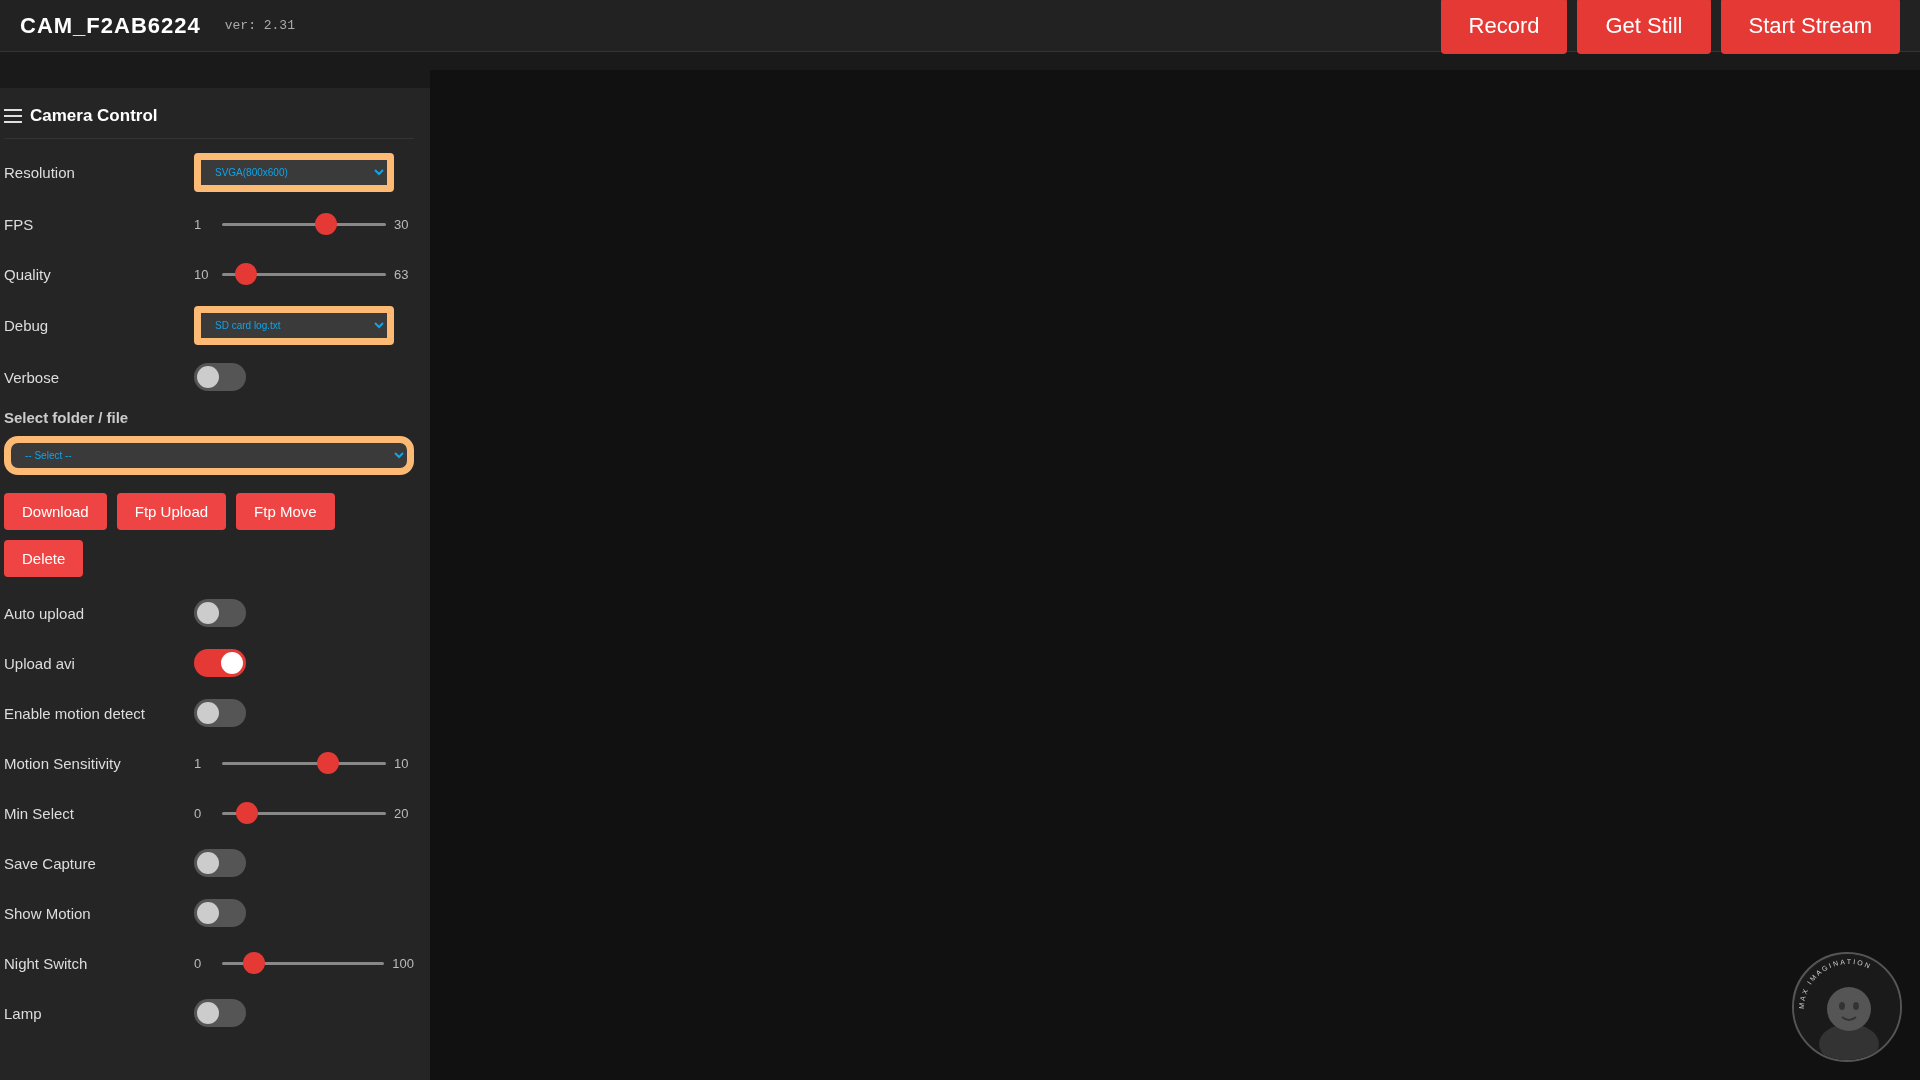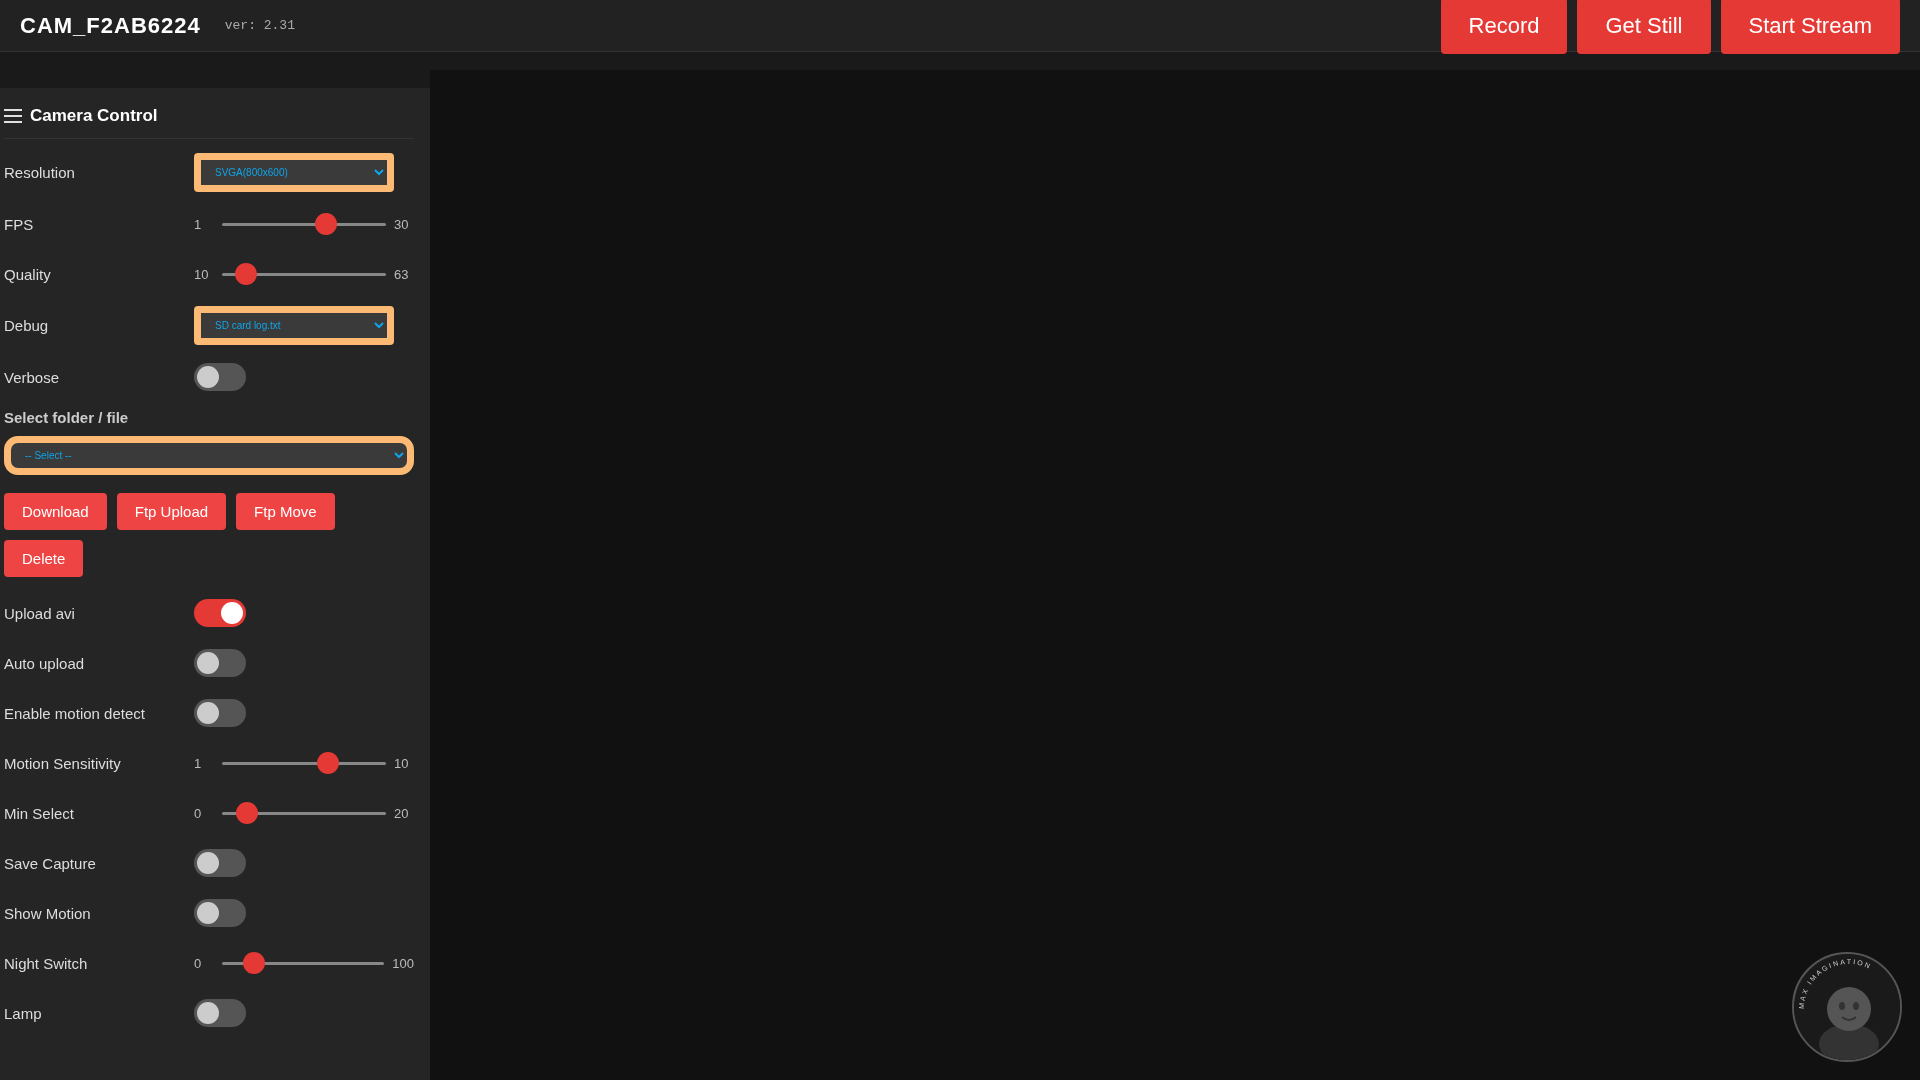--- a/index.html
+++ b/index.html
@@ -326,34 +326,34 @@
   </div>
 
   <div class="button-row">
     <button class="btn-action">Download</button>
     <button class="btn-action">Ftp Upload</button>
     <button class="btn-action">Ftp Move</button>
     <button class="btn-action">Delete</button>
   </div>
 
   <div class="control-row">
+    <div class="control-label">Auto upload</div>
+    <div class="control-value">
+      <label class="toggle">
+        <input type="checkbox" style="">
+        <span class="toggle-slider"></span>
+      </label>
+    </div>
+  </div>
+
+  <div class="control-row">
     <div class="control-label">Upload avi</div>
     <div class="control-value">
       <label class="toggle">
         <input type="checkbox" checked="" style="">
-        <span class="toggle-slider"></span>
-      </label>
-    </div>
-  </div>
-
-  <div class="control-row">
-    <div class="control-label">Auto upload</div>
-    <div class="control-value">
-      <label class="toggle">
-        <input type="checkbox" style="">
         <span class="toggle-slider"></span>
       </label>
     </div>
   </div>
 
   <div class="control-row">
     <div class="control-label">Enable motion detect</div>
     <div class="control-value">
       <label class="toggle">
         <input type="checkbox" style="">

